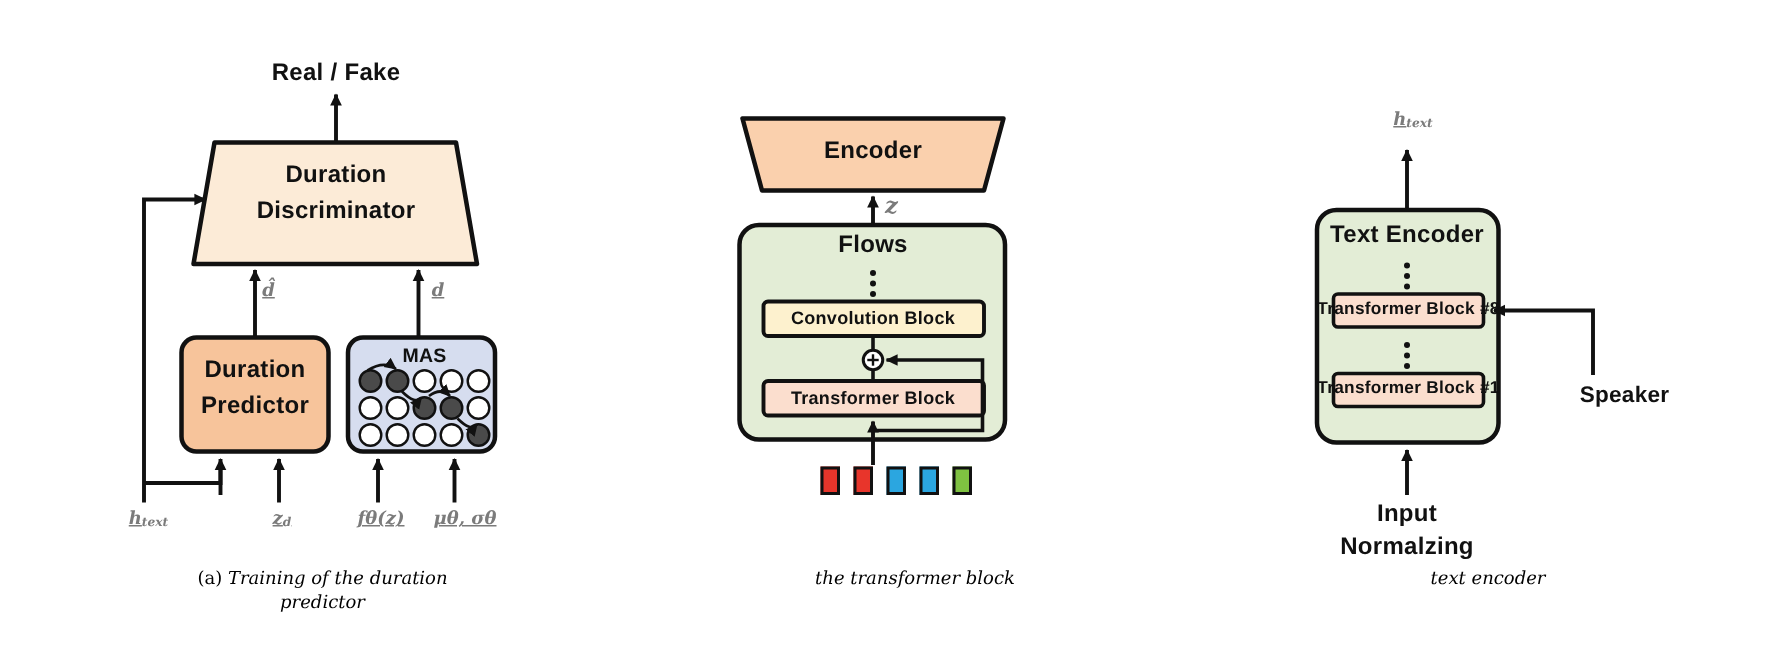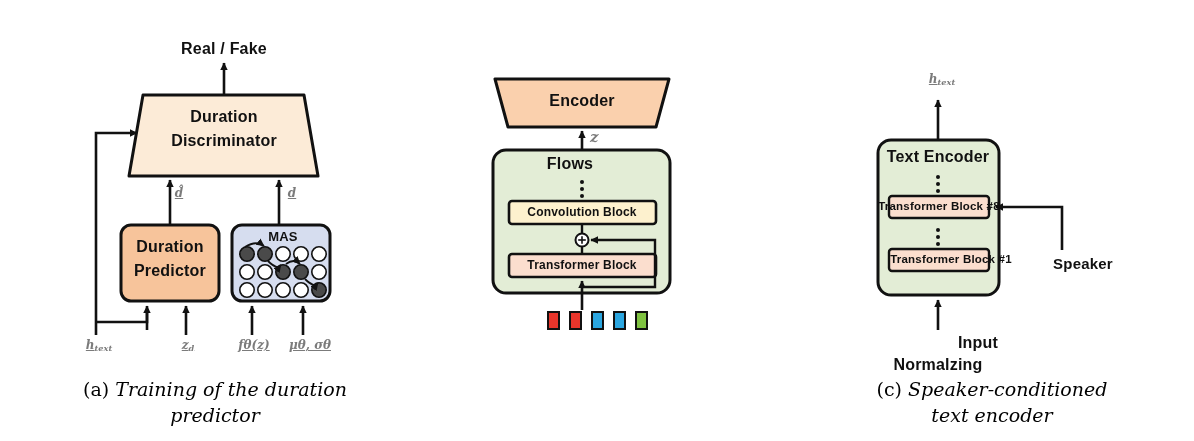--- a/index.html
+++ b/index.html
@@ -69,21 +69,21 @@
     font-size: 68%;
     font-style: italic;
     vertical-align: -.22em;
   }
 
   .caption {
     position: absolute;
     width: 100%;
     text-align: center;
     font-family: "DejaVu Serif", serif;
-    font-size: 19px;
+    font-size: 12px;
     color: #000000;
     line-height: 1.35;
   }
   .caption .cap-tag { font-style: normal; }
   .caption .cap-txt { font-style: italic; }
 
   .ctr { transform: translateX(-50%); }
 
   
   .vdots {
@@ -234,41 +234,42 @@
 
       <line x1="152" y1="310" x2="152" y2="281" stroke="#111" stroke-width="2.6" marker-end="url(#arrB)"></line>
 
       <polyline points="152,287 225,287 225,240 161,240" fill="none" stroke="#111" stroke-width="2.4" marker-end="url(#arrB)"></polyline>
     </svg>
 
     <div class="lbl lbl-strong ctr" style="left:152px; top:92px;">Encoder</div>
 
     <div class="math math-15" style="left:160px; top:128px;">z</div>
 
-    <div class="lbl lbl-strong ctr" style="left:140px; top:155px;">Flows</div>
+    <div class="lbl lbl-strong ctr" style="left:152px; top:155px;">Flows</div>
 
     <div class="vdots" style="left:150px; top:180px;">
       <i></i>
         <i></i>
         <i></i>
     </div>
 
     <div class="lbl lbl-tiny ctr" style="left:152px; top:205px;">Convolution Block</div>
     <div class="lbl lbl-tiny ctr" style="left:152px; top:258px;">Transformer Block</div>
 
     <div class="chip-row" style="left:117px; top:311px;">
       <span class="chip" style="background:#E8352B;"></span>
       <span class="chip" style="background:#E8352B;"></span>
       <span class="chip" style="background:#2BA6E0;"></span>
       <span class="chip" style="background:#2BA6E0;"></span>
       <span class="chip" style="background:#7FC241;"></span>
     </div>
 
 
     <div class="caption" style="left:0; top:377px;">
+      <div class="cap-txt">the transformer block</div>
     </div>
   </div>
 
   <div class="panel" id="panel-c">
     <svg class="svg-layer" viewBox="0 0 404 441">
       <defs>
         <marker id="arrC" markerWidth="9" markerHeight="9" refX="7.4" refY="4.5" orient="auto" markerUnits="userSpaceOnUse">
           <path d="M0,0.6 L8,4.5 L0,8.4 z" fill="#111"></path>
         </marker>
       </defs>
@@ -299,29 +300,25 @@
     </div>
 
     <div class="lbl ctr" style="left:149px; top:200px; font-size:11.5px;">Transformer Block #8</div>
 
     <div class="vdots" style="left:146px; top:228px;">
       <i></i>
         <i></i>
         <i></i>
     </div>
 
-    <div class="lbl ctr" style="left:149px; top:253px; font-size:11.5px;margin-left:12px;">Transformer Block #1</div>
+    <div class="lbl ctr" style="left:149px; top:253px; font-size:11.5px;">Transformer Block #1</div>
 
     <div class="lbl lbl-block ctr" style="left:272px; top:255px;margin-left:21px;">Speaker</div>
 
-    <div class="lbl lbl-strong ctr" style="left:148px; top:334px;margin-left:40px;">Input</div>
+    <div class="lbl lbl-strong ctr" style="left:148px; top:334px;">Input</div>
     <div class="lbl lbl-strong ctr" style="left:148px; top:356px;">Normalzing</div>
 
     <div class="caption" style="left:0; top:377px;">
-      <div>
-        <span class="cap-tag">(c)</span>
-        <span class="cap-txt">Speaker-conditioned</span>
-      </div>
       <div class="cap-txt">text encoder</div>
     </div>
   </div>
 
 </div>
 
 </body></html>

